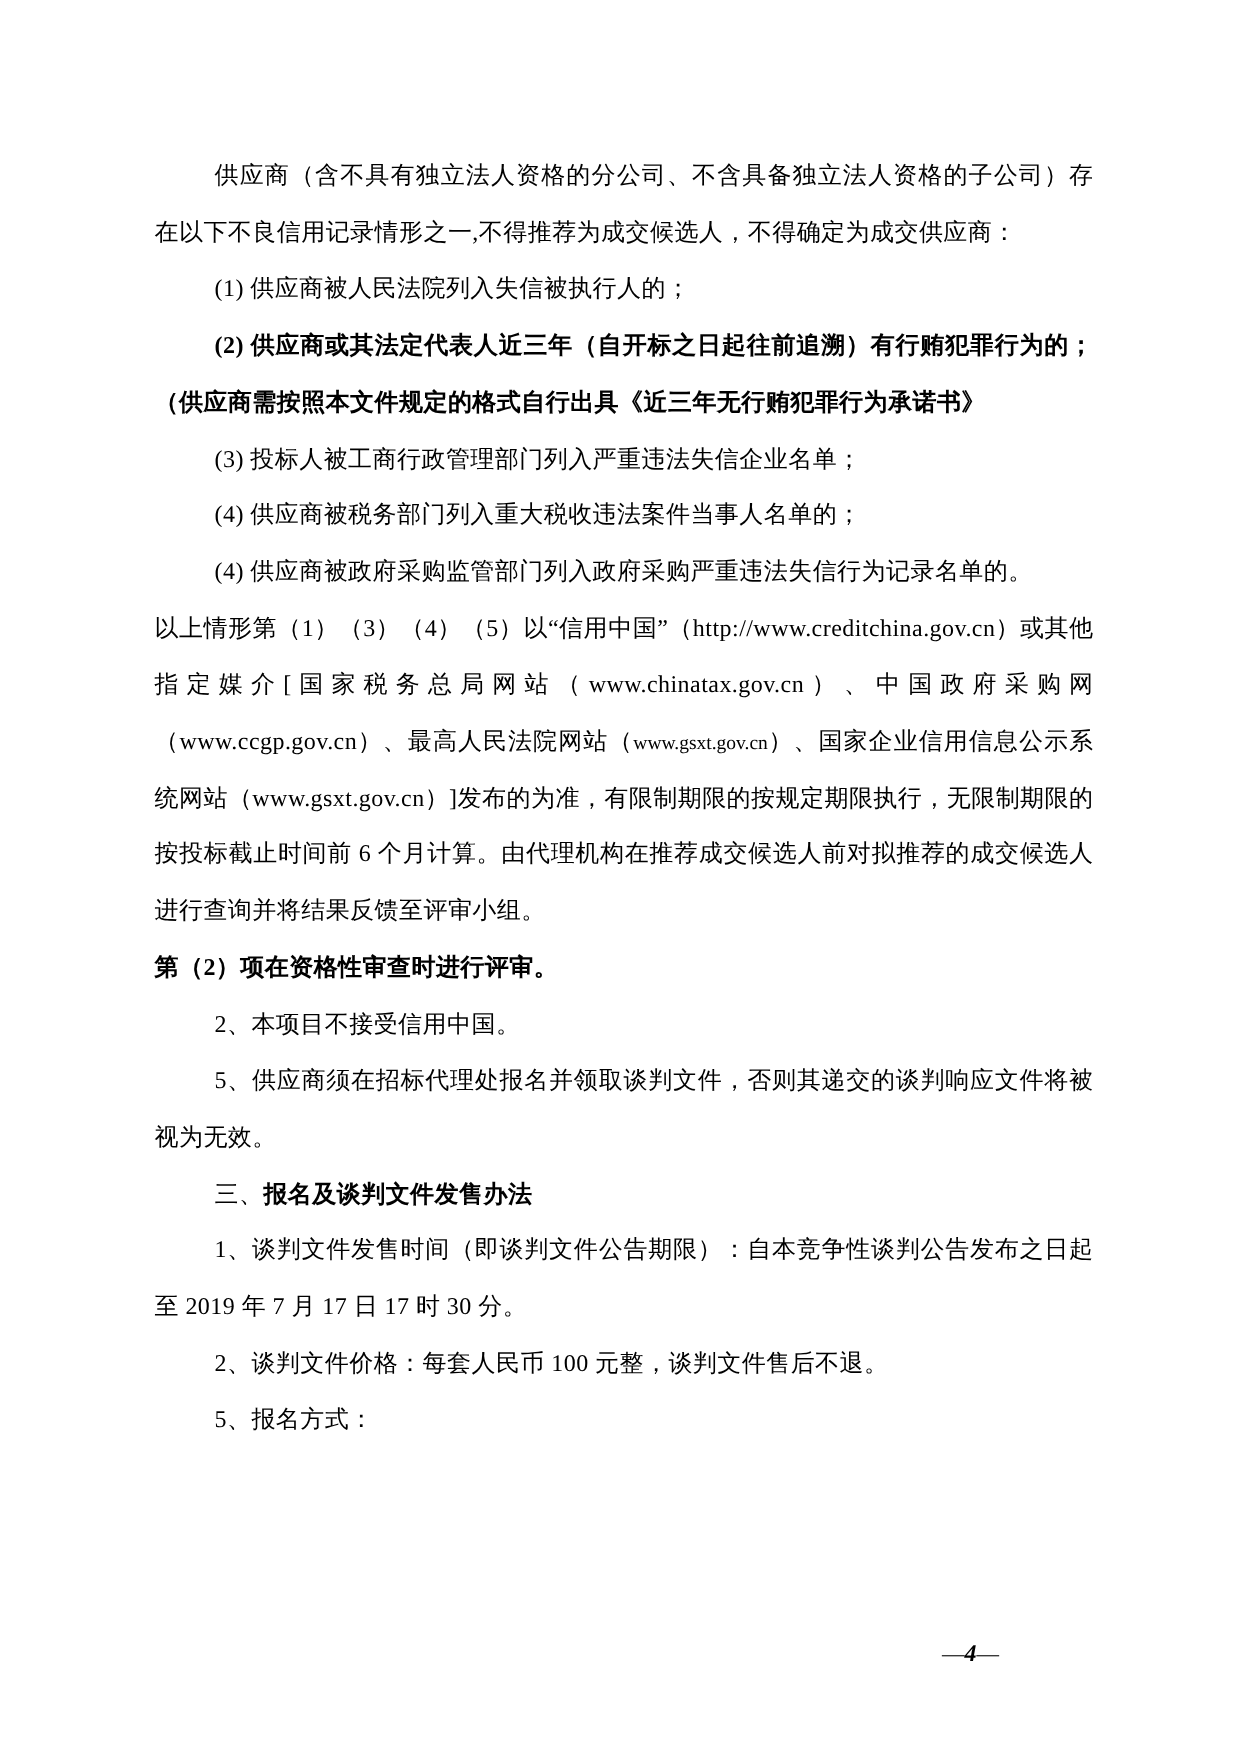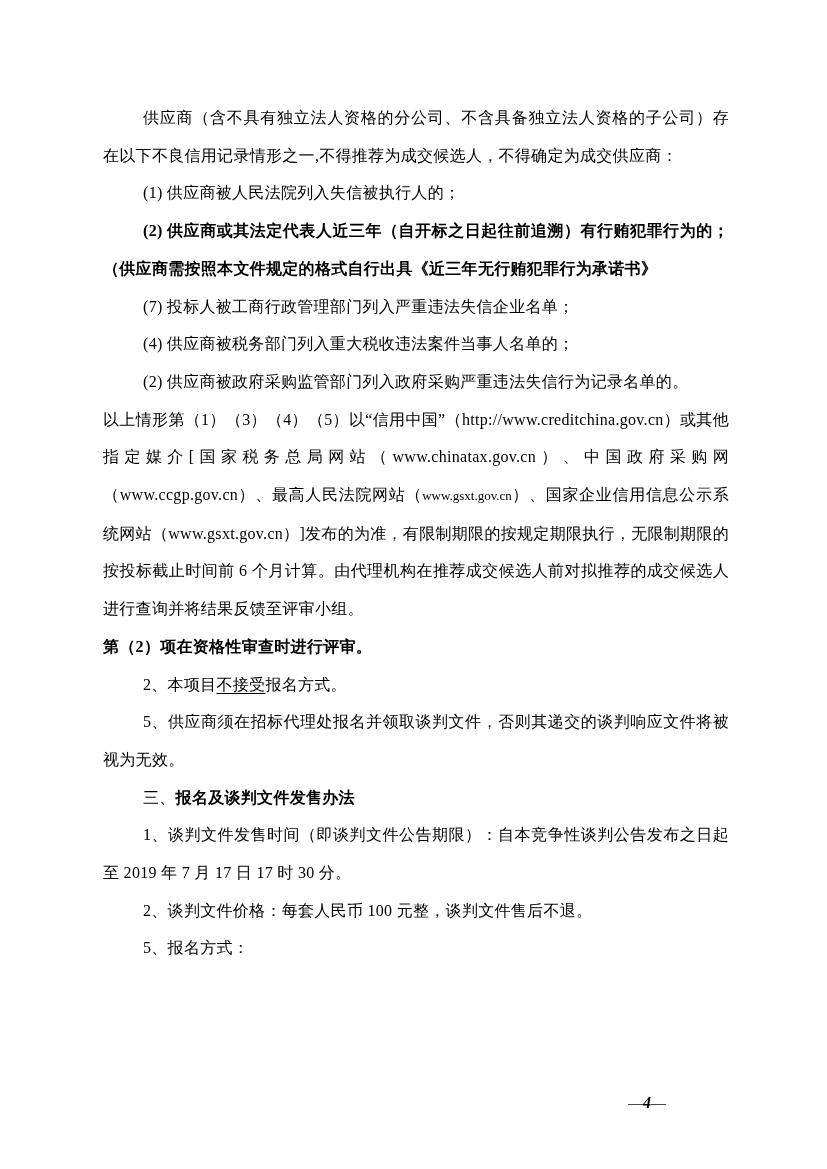--- a/index.html
+++ b/index.html
@@ -25,21 +25,21 @@
     line-height: 37.7px;
     text-align: justify;
     letter-spacing: 0.3px;
   }
   .doc-body p {
     margin: 0;
     padding: 0;
   }
   .indent { text-indent: 40px; }
   .b { font-weight: 700; }
-  .u { text-decoration: underline; text-underline-offset: 3px; }
+  .u { text-underline-offset: 3px; }
   .sm { font-size: 13px; letter-spacing: 0; }
   .footer {
     position: absolute;
     left: 628px;
     top: 1092px;
     font-size: 15px;
     line-height: 22px;
     white-space: nowrap;
   }
   .footer .num {
@@ -53,31 +53,31 @@
 
 <div class="page">
   <div class="doc-body">
 
     <p class="indent"><span>供应商（含不具有独立法人资格的分公司、不含具备独立法人资格的子公司）存在以下不良信用记录情形之一,不得推荐为成交候选人，不得确定为成交供应商：</span></p>
 
     <p class="indent"><span>(1) 供应商被人民法院列入失信被执行人的；</span></p>
 
     <p class="indent b"><span>(2) 供应商或其法定代表人近三年（自开标之日起往前追溯）有行贿犯罪行为的；（供应商需按照本文件规定的格式自行出具《近三年无行贿犯罪行为承诺书》</span></p>
 
-    <p class="indent"><span>(7) 投标人被工商行政管理部门列入严重违法失信企业名单；</span></p>
+    <p class="indent"><span>(3) 投标人被工商行政管理部门列入严重违法失信企业名单；</span></p>
 
     <p class="indent"><span>(4) 供应商被税务部门列入重大税收违法案件当事人名单的；</span></p>
 
-    <p class="indent"><span>(2) 供应商被政府采购监管部门列入政府采购严重违法失信行为记录名单的。</span></p>
+    <p class="indent"><span>(4) 供应商被政府采购监管部门列入政府采购严重违法失信行为记录名单的。</span></p>
 
     <p><span>以上情形第（1）（3）（4）（5）以“信用中国”（http://www.creditchina.gov.cn）或其他指定媒介[国家税务总局网站（www.chinatax.gov.cn）、中国政府采购网（www.ccgp.gov.cn）、最高人民法院网站（</span><span class="sm">www.gsxt.gov.cn</span><span>）、国家企业信用信息公示系统网站（www.gsxt.gov.cn）]发布的为准，有限制期限的按规定期限执行，无限制期限的按投标截止时间前 6 个月计算。由代理机构在推荐成交候选人前对拟推荐的成交候选人进行查询并将结果反馈至评审小组。</span></p>
 
     <p class="b"><span>第（2）项在资格性审查时进行评审。</span></p>
 
-    <p class="indent"><span>2、本项目</span><span class="u">不接受</span><span>报名方式。</span></p>
+    <p class="indent"><span>2、本项目</span><span class="u">不接受</span><span>信用中国。</span></p>
 
     <p class="indent"><span>5、供应商须在招标代理处报名并领取谈判文件，否则其递交的谈判响应文件将被视为无效。</span></p>
 
     <p class="indent"><span>三、</span><span class="b">报名及谈判文件发售办法</span></p>
 
     <p class="indent"><span>1、谈判文件发售时间（即谈判文件公告期限）：自本竞争性谈判公告发布之日起至 2019 年 7 月 17 日 17 时 30 分。</span></p>
 
     <p class="indent"><span>2、谈判文件价格：每套人民币 100 元整，谈判文件售后不退。</span></p>
 
     <p class="indent"><span>5、报名方式：</span></p>

